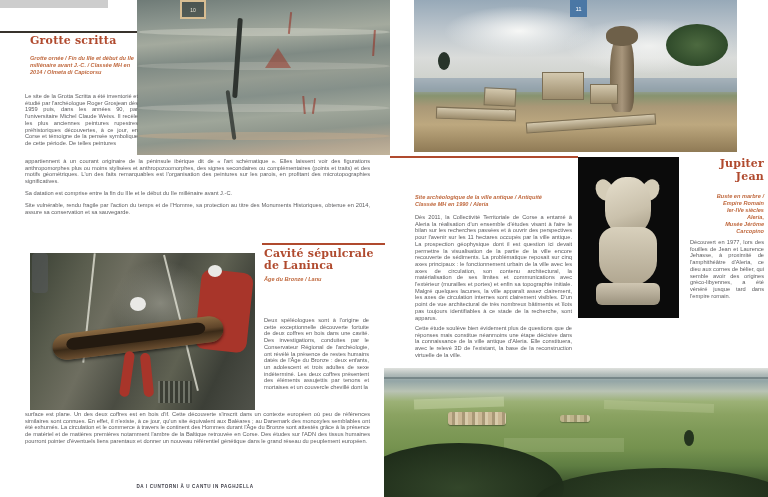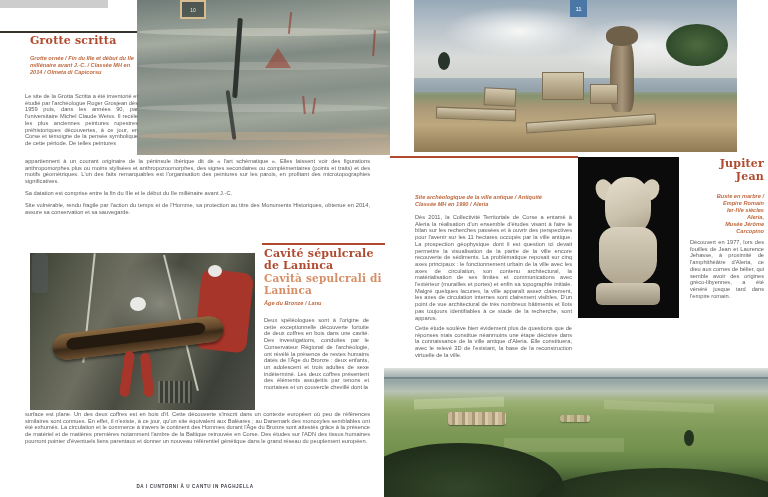--- a/index.html
+++ b/index.html
@@ -123,21 +123,20 @@
     </div>
     <div class="climber-red" style="left:92px;top:98px;width:10px;height:46px;transform:rotate(8deg);"></div>
     <div class="climber-red" style="left:112px;top:100px;width:10px;height:44px;transform:rotate(-6deg);"></div>
     <div class="abs" style="left:128px;top:128px;width:34px;height:22px;background:
          repeating-linear-gradient(90deg,#777b70 0 2px,#33362e 2px 5px);opacity:.8;"></div>
   </div>
 
   <div class="abs rule-orange" style="left:262px;top:243px;width:123px;height:1.5px;"></div>
   <div class="abs" style="left:264px;top:248px;width:121px;">
     <div class="sec-title" style="font-size:11px;line-height:12px;">Cavité sépulcrale de Laninca</div>
-    <div class="sec-title-co" style="font-size:10.5px;line-height:12px;">Cavità sepulcrali di Laninca</div>
     <div class="sub" style="margin-top:4px;">Âge du Bronze / Lanu</div>
   </div>
   <div class="abs body-txt" style="left:264px;top:317px;width:105px;">Deux spéléologues sont à l'origine de cette exceptionnelle découverte fortuite de deux coffres en bois dans une cavité. Des investigations, conduites par le Conservateur Régional de l'archéologie, ont révélé la présence de restes humains datés de l'Âge du Bronze : deux enfants, un adolescent et trois adultes de sexe indéterminé. Les deux coffres présentent des éléments assujettis par tenons et mortaises et un couvercle chevillé dont la</div>
   <div class="abs body-txt" style="left:25px;top:411px;width:345px;">surface est plane. Un des deux coffres est en bois d'if. Cette découverte s'inscrit dans un contexte européen où peu de références similaires sont connues. En effet, il n'existe, à ce jour, qu'un site équivalent aux Baléares ; au Danemark des monoxyles semblables ont été exhumés. La circulation et le commerce à travers le continent des Hommes durant l'Âge du Bronze sont attestés grâce à la présence de matériel et de matières premières notamment l'ambre de la Baltique retrouvée en Corse. Des études sur l'ADN des tissus humaines pourront pointer d'éventuels liens parentaux et donner un nouveau référentiel génétique dans le grand réseau du peuplement européen.</div>
 
   <div class="abs footer-txt" style="left:0;top:484px;width:390px;">DA I CUNTORNI À U CANTU IN PAGHJELLA</div>
 
   <div class="abs photo ph-ruins" style="left:414px;top:0;width:323px;height:152px;">
     <div class="cloud" style="left:30px;top:6px;width:150px;height:50px;"></div>
     <div class="cloud" style="left:150px;top:18px;width:170px;height:56px;opacity:.8;"></div>

